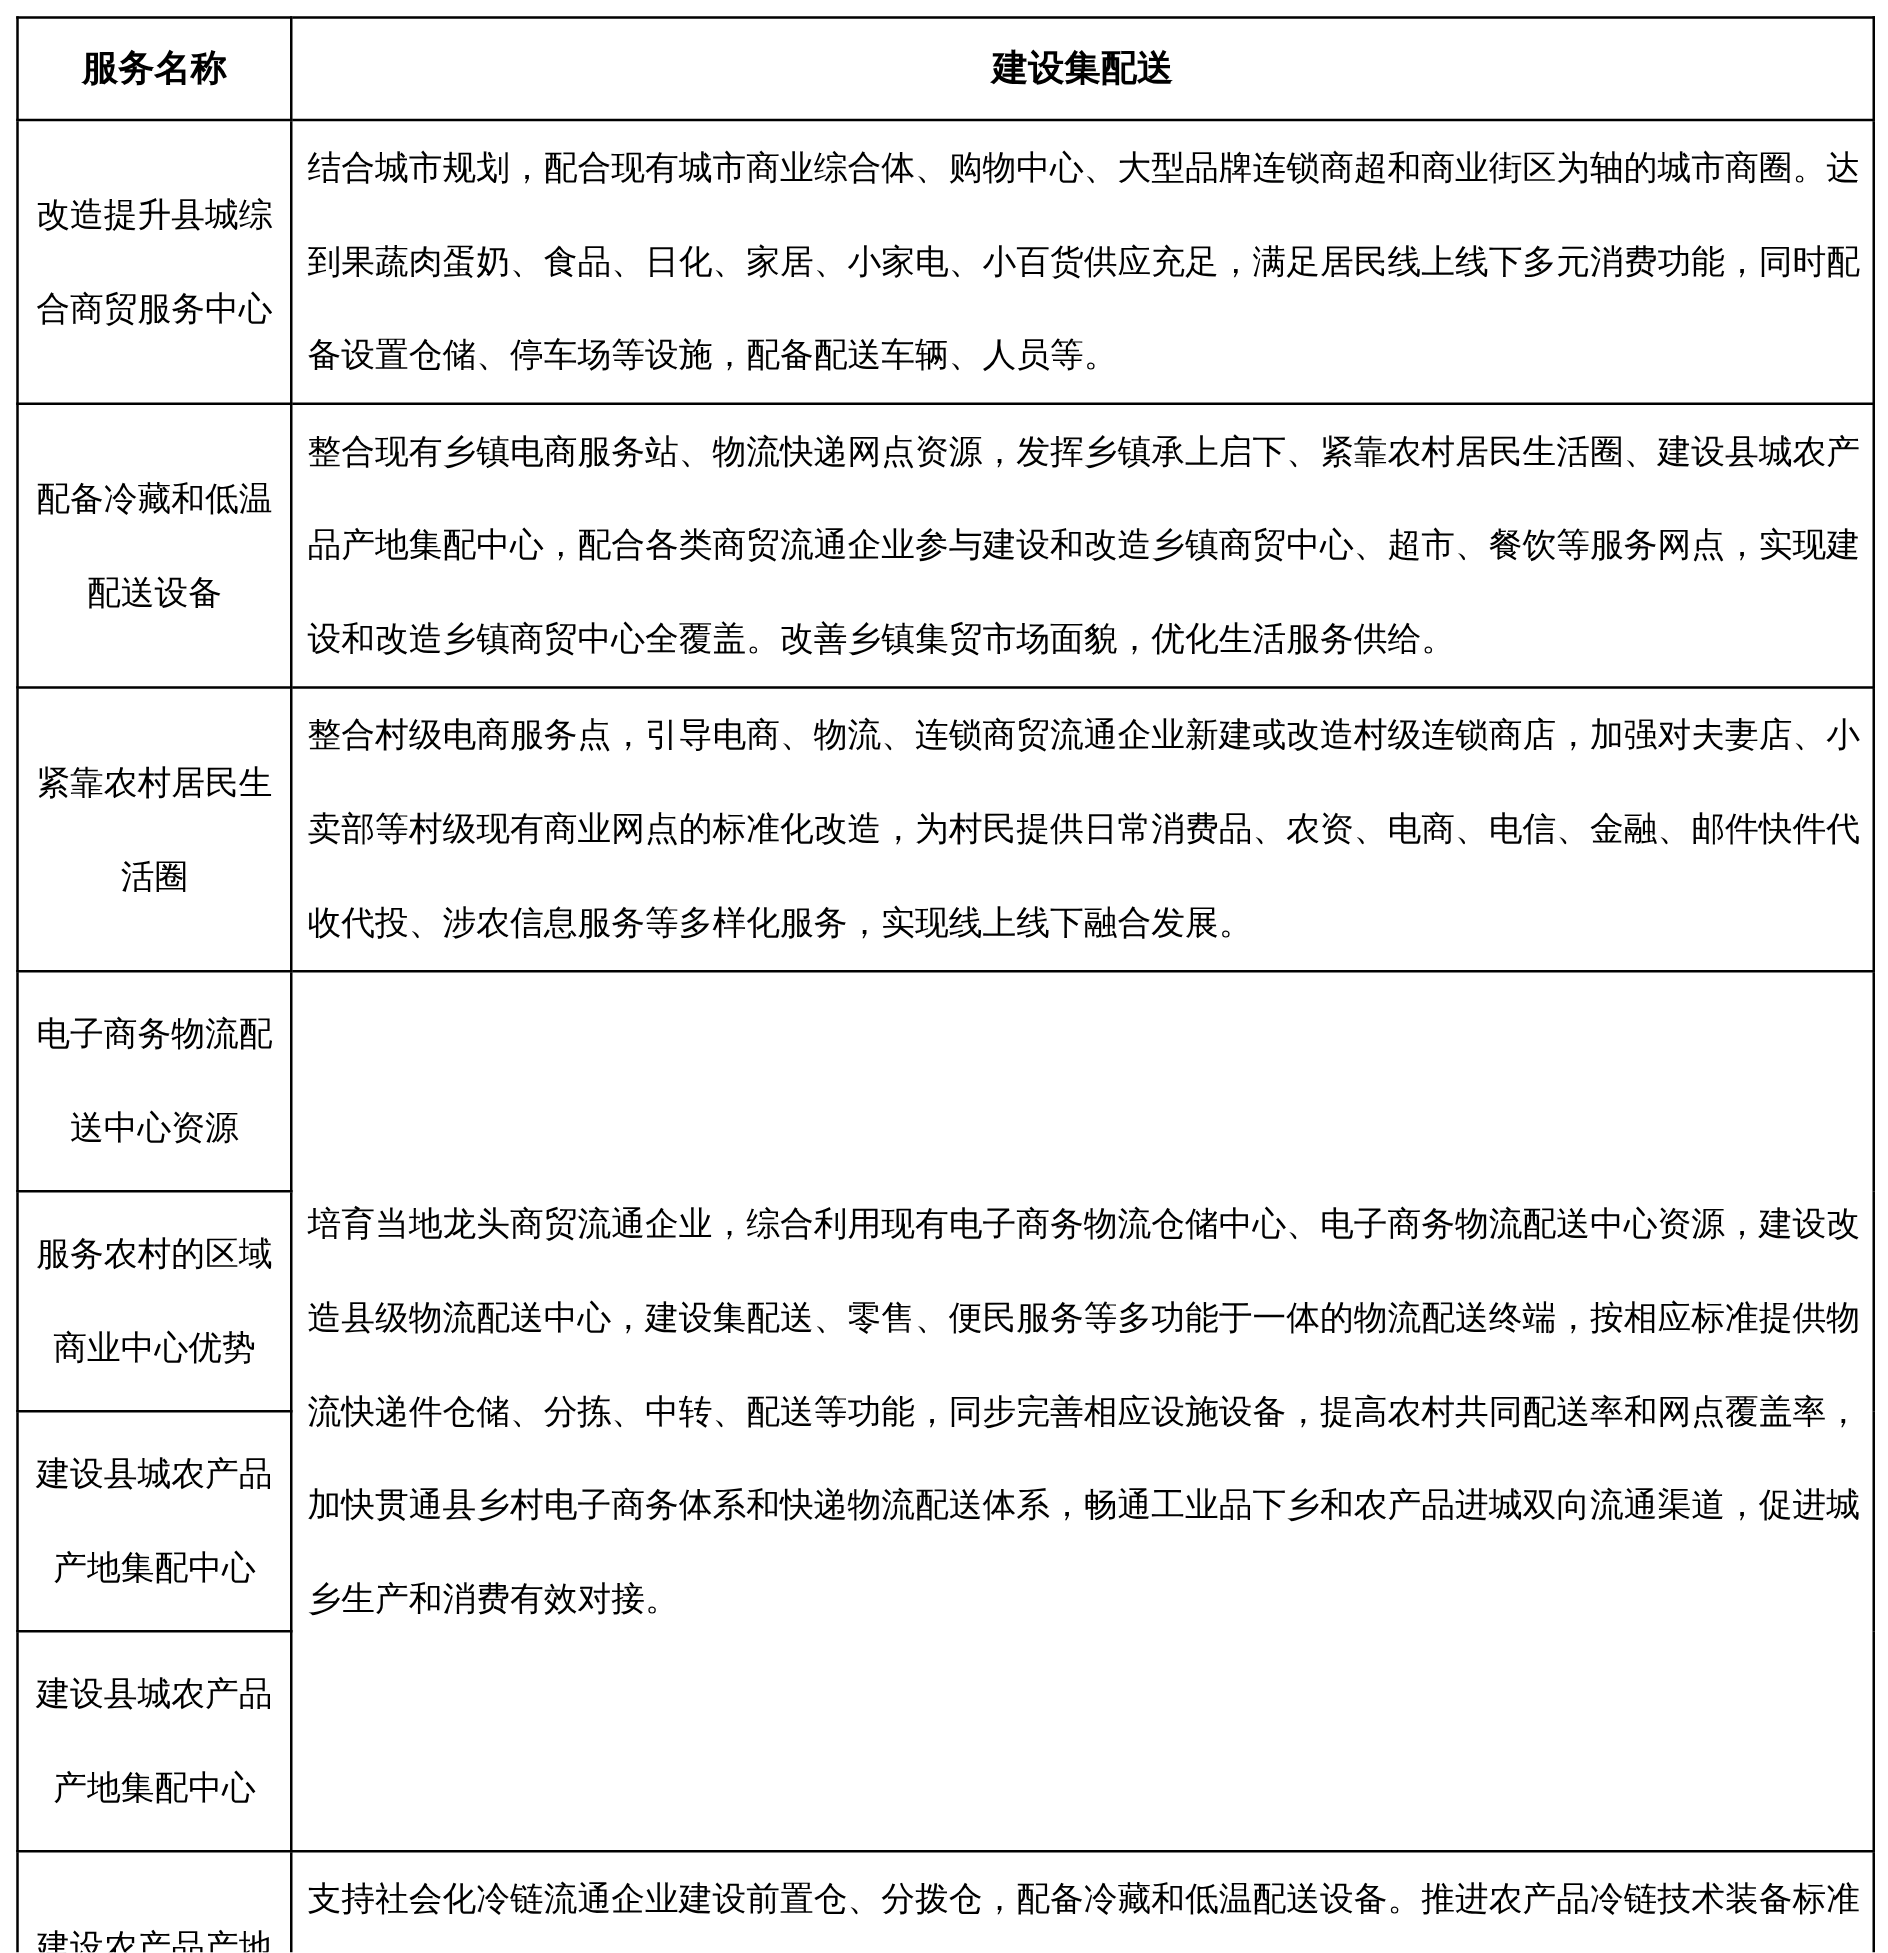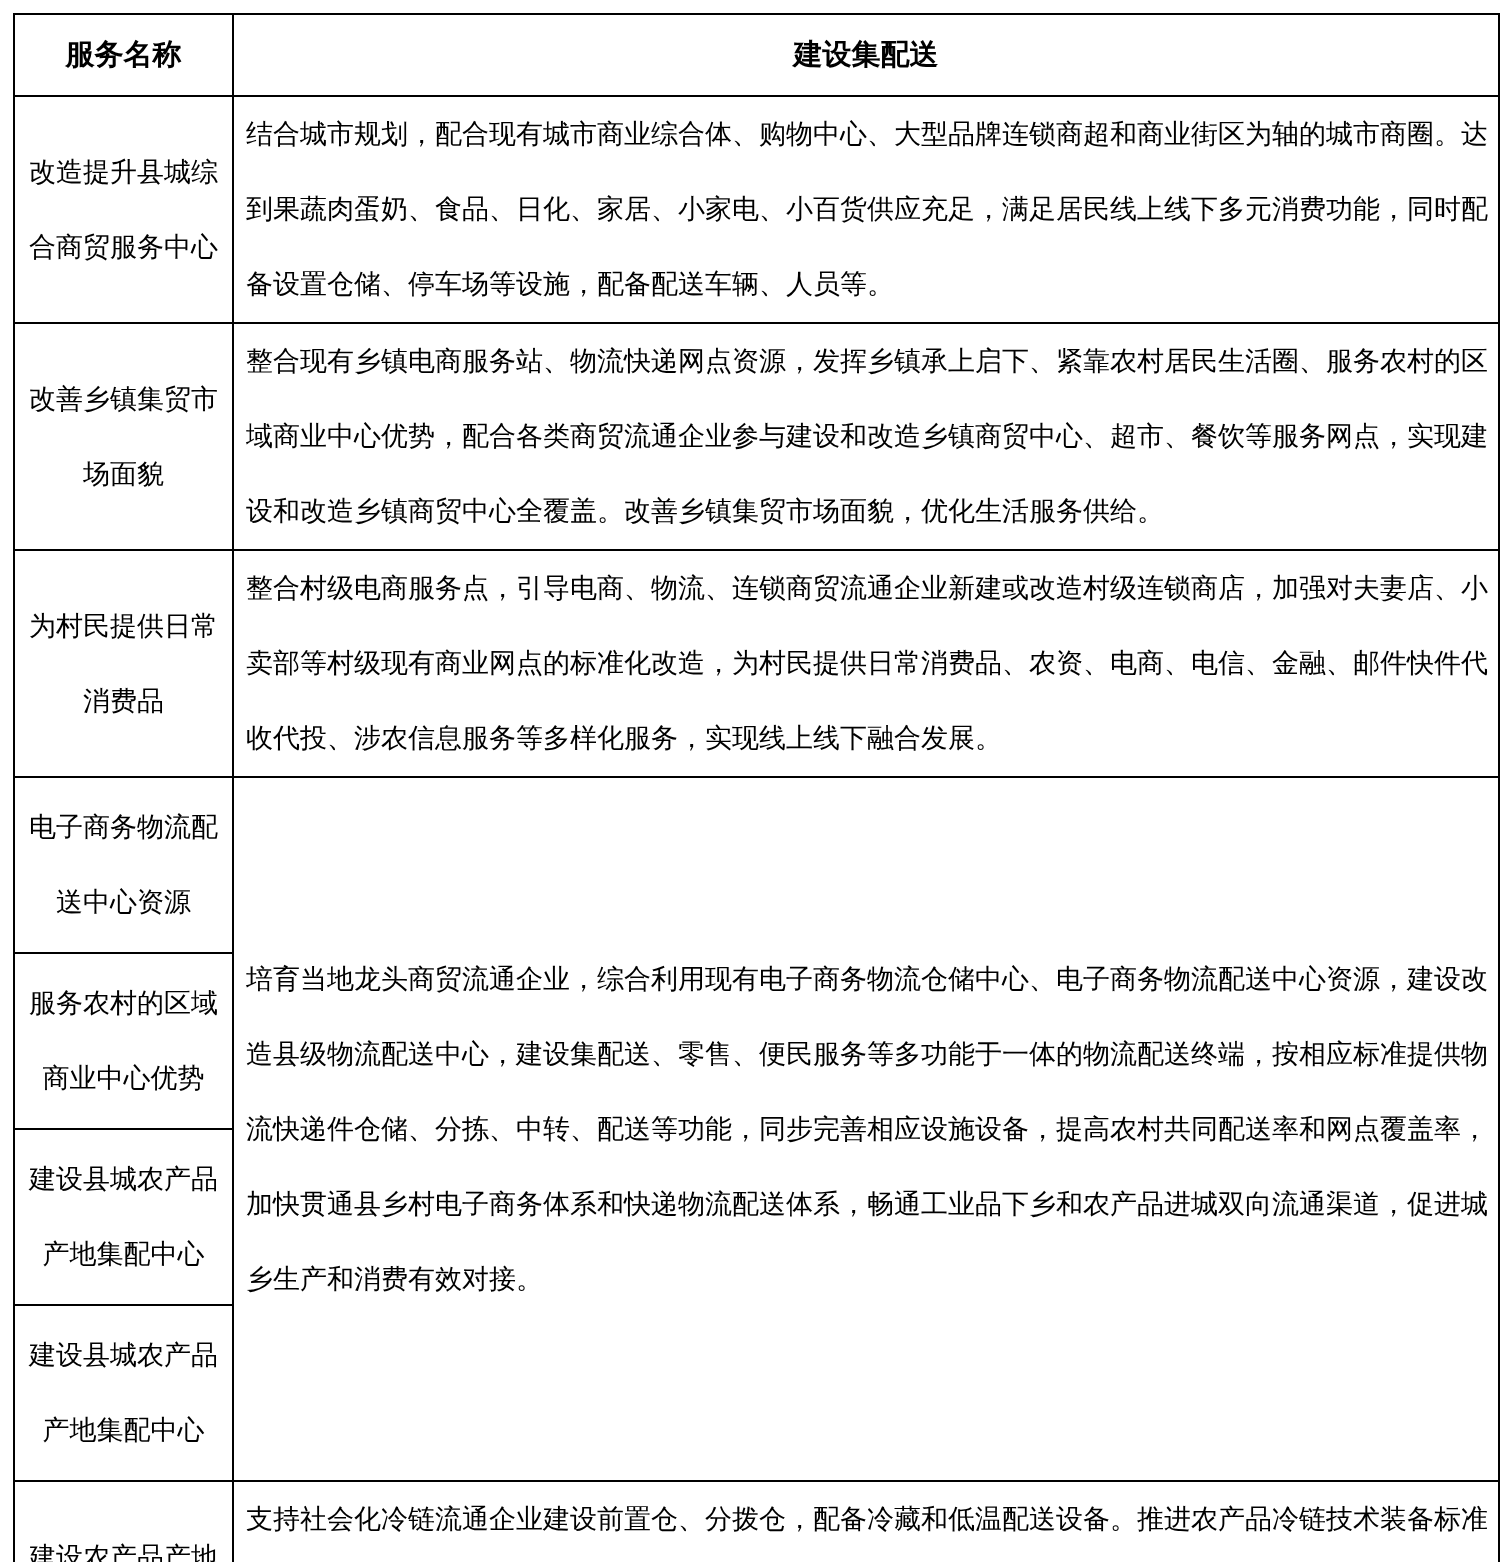--- a/index.html
+++ b/index.html
@@ -71,25 +71,25 @@
         <th class="header-cell">服务名称</th>
         <th class="header-cell">建设集配送</th>
       </tr>
     </thead>
     <tbody>
       <tr class="row-1">
         <td class="name-cell">改造提升县城综合商贸服务中心</td>
         <td class="content-cell">结合城市规划，配合现有城市商业综合体、购物中心、大型品牌连锁商超和商业街区为轴的城市商圈。达到果蔬肉蛋奶、食品、日化、家居、小家电、小百货供应充足，满足居民线上线下多元消费功能，同时配备设置仓储、停车场等设施，配备配送车辆、人员等。</td>
       </tr>
       <tr class="row-2">
-        <td class="name-cell">改善乡镇集贸市场面貌</td>
-        <td class="content-cell">整合现有乡镇电商服务站、物流快递网点资源，发挥乡镇承上启下、紧靠农村居民生活圈、服务农村的区域商业中心优势，配合各类商贸流通企业参与建设和改造乡镇商贸中心、超市、餐饮等服务网点，实现建设和改造乡镇商贸中心全覆盖。改善乡镇集贸市场面貌，优化生活服务供给。</td>
+        <td class="name-cell">配备冷藏和低温配送设备</td>
+        <td class="content-cell">整合现有乡镇电商服务站、物流快递网点资源，发挥乡镇承上启下、紧靠农村居民生活圈、建设县城农产品产地集配中心，配合各类商贸流通企业参与建设和改造乡镇商贸中心、超市、餐饮等服务网点，实现建设和改造乡镇商贸中心全覆盖。改善乡镇集贸市场面貌，优化生活服务供给。</td>
       </tr>
       <tr class="row-3">
-        <td class="name-cell">为村民提供日常消费品</td>
+        <td class="name-cell">紧靠农村居民生活圈</td>
         <td class="content-cell">整合村级电商服务点，引导电商、物流、连锁商贸流通企业新建或改造村级连锁商店，加强对夫妻店、小卖部等村级现有商业网点的标准化改造，为村民提供日常消费品、农资、电商、电信、金融、邮件快件代收代投、涉农信息服务等多样化服务，实现线上线下融合发展。</td>
       </tr>
       <tr class="row-4">
         <td class="name-cell">电子商务物流配送中心资源</td>
         <td class="content-cell" rowspan="4">培育当地龙头商贸流通企业，综合利用现有电子商务物流仓储中心、电子商务物流配送中心资源，建设改造县级物流配送中心，建设集配送、零售、便民服务等多功能于一体的物流配送终端，按相应标准提供物流快递件仓储、分拣、中转、配送等功能，同步完善相应设施设备，提高农村共同配送率和网点覆盖率，加快贯通县乡村电子商务体系和快递物流配送体系，畅通工业品下乡和农产品进城双向流通渠道，促进城乡生产和消费有效对接。</td>
       </tr>
       <tr class="row-5">
         <td class="name-cell">服务农村的区域商业中心优势</td>
       </tr>
       <tr class="row-6">

